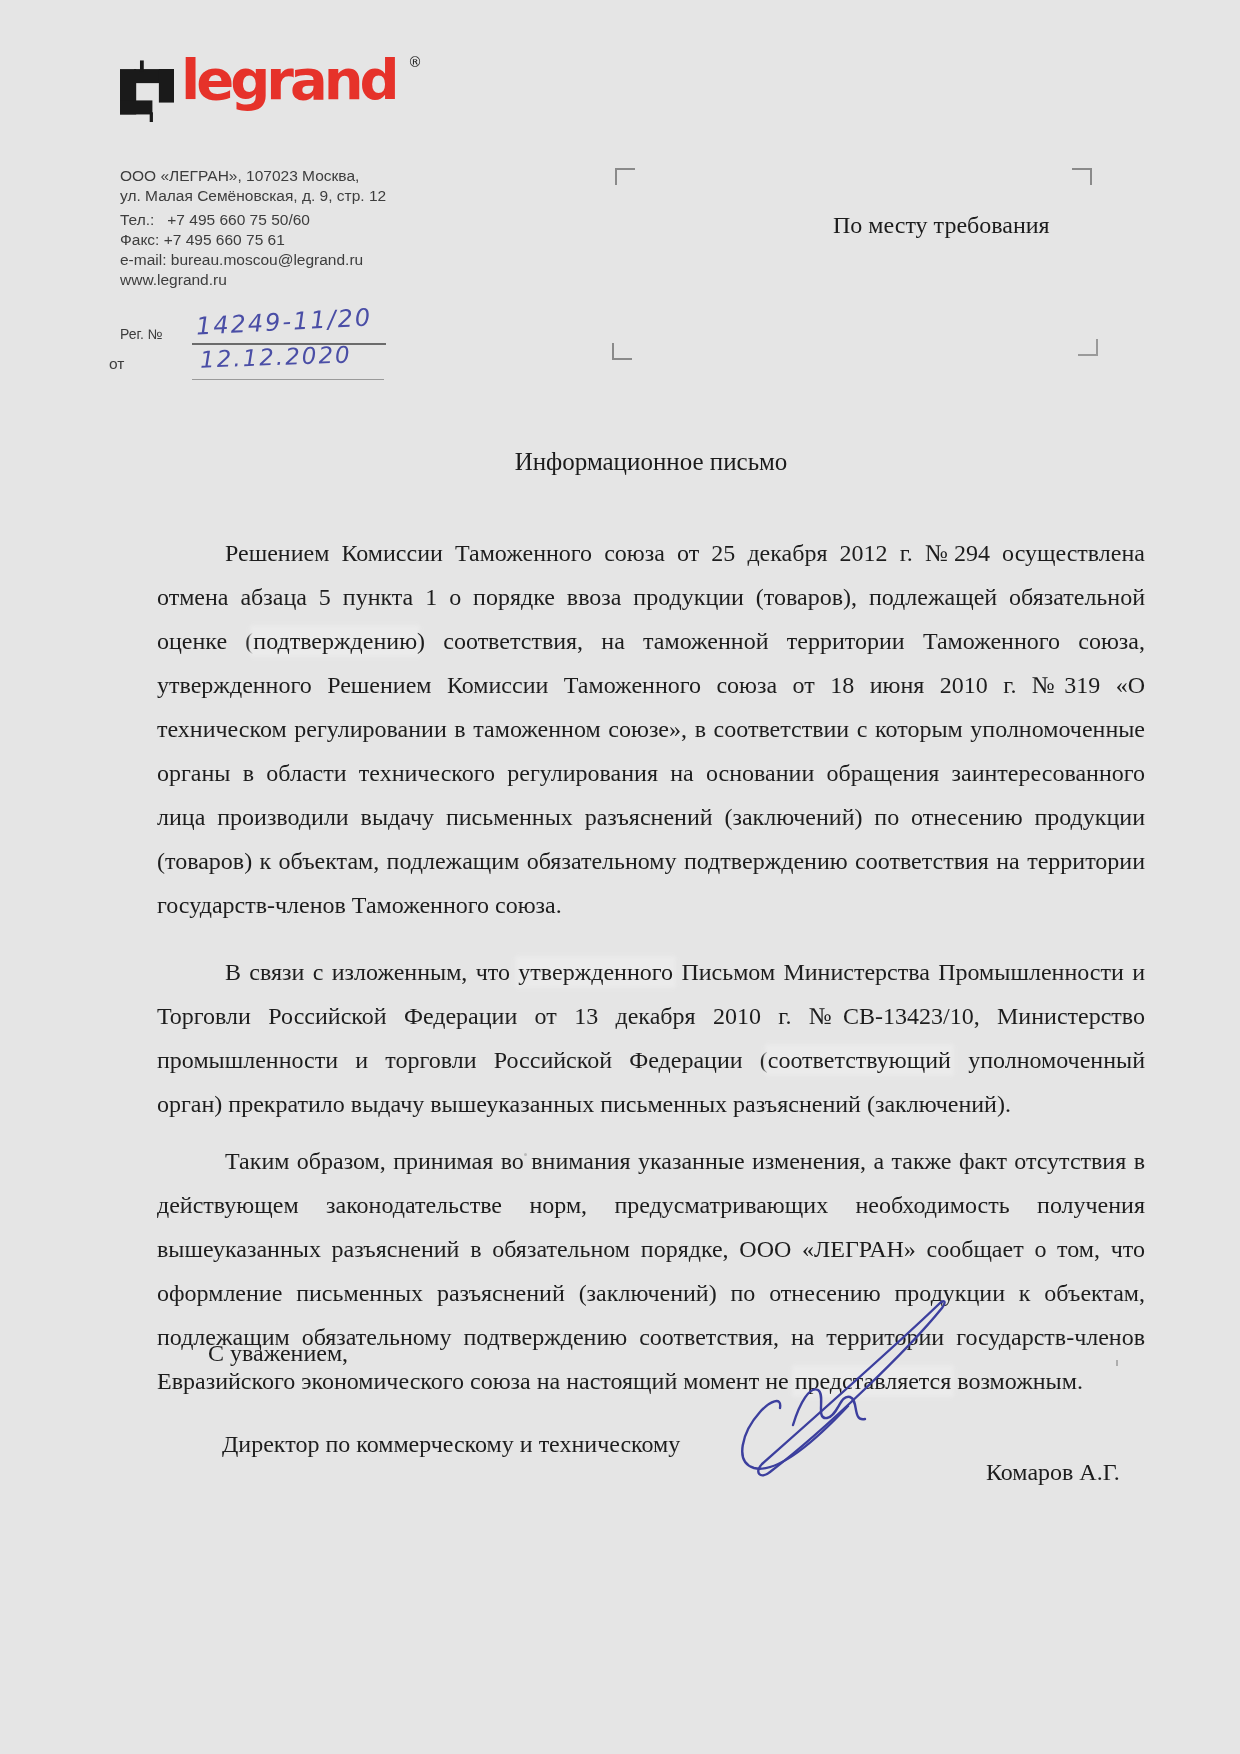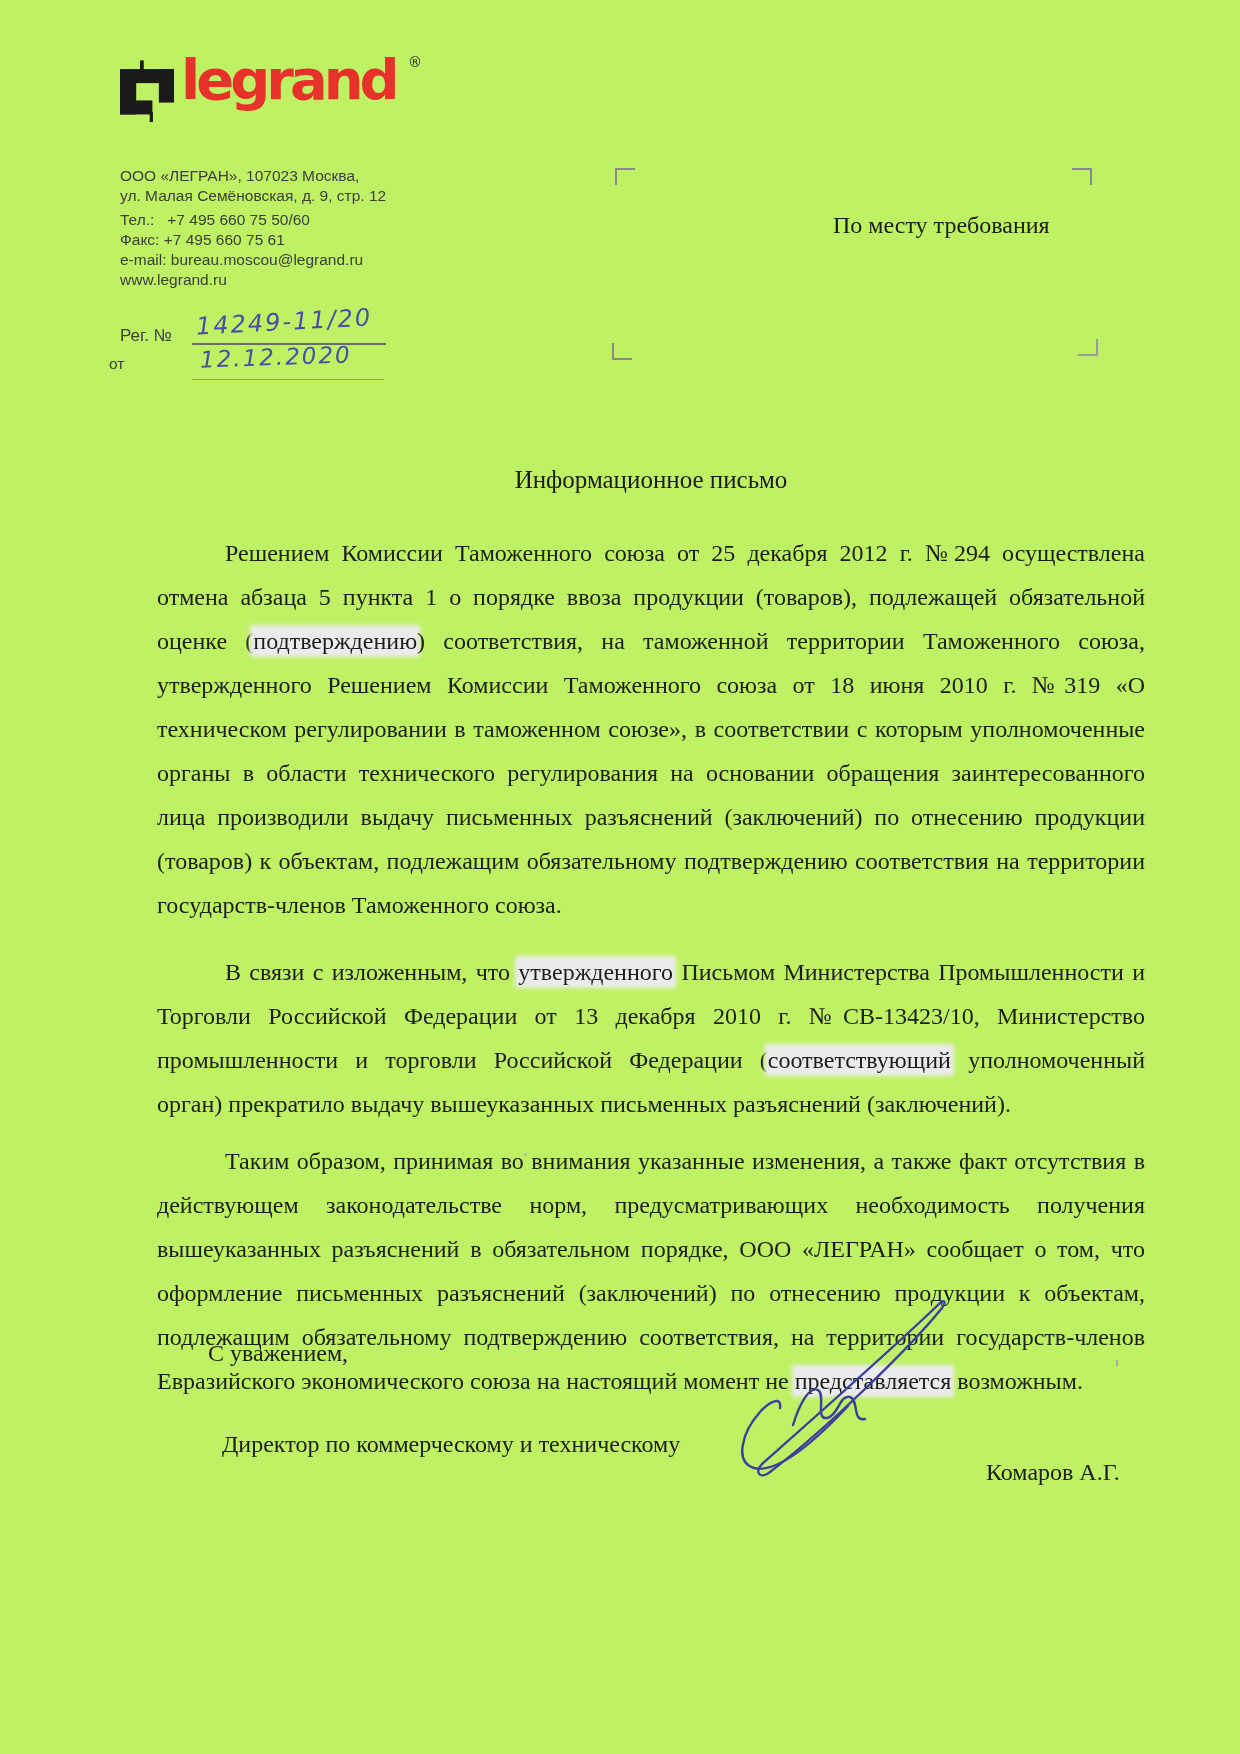--- a/index.html
+++ b/index.html
@@ -1,55 +1,55 @@
 <!DOCTYPE html>
 <html lang="ru"><head>
 <meta charset="utf-8">
 <style>
   html,body{margin:0;padding:0;background:#fff;}
-  .page{position:relative;width:1240px;height:1754px;background:#bef264;overflow:hidden;
+  .page{position:relative;width:1240px;height:1754px;background:#e5e5e5;overflow:hidden;
         font-family:"Liberation Serif", serif;color:#1d1d1d;}
 
   
   .logo-icon{position:absolute;left:120px;top:60px;width:54px;height:63px;}
   .logo-text{position:absolute;left:181px;top:52px;font-family:"DejaVu Sans",sans-serif;
              font-weight:700;font-size:56px;line-height:1;letter-spacing:-4px;color:#e6322a;}
   .logo-reg{position:absolute;left:408px;top:54px;font-family:"DejaVu Sans",sans-serif;
             font-size:14px;color:#222;}
 
   
   .addr{position:absolute;left:120px;top:166px;font-family:"Liberation Sans",sans-serif;
         font-size:15.5px;line-height:20px;color:#3d3d3d;}
   .addr .addr-line{white-space:pre;}
   .addr .addr-line.gap{margin-top:4px;}
 
   
   .reg-label{position:absolute;left:120px;top:326px;font-family:"Liberation Sans",sans-serif;
-             font-size:17px;color:#3d3d3d;}
+             font-size:14px;color:#3d3d3d;}
   .from-label{position:absolute;left:109px;top:355px;font-family:"Liberation Sans",sans-serif;
               font-size:15.5px;color:#3d3d3d;}
   .handwriting{font-family:"DejaVu Sans",sans-serif;font-style:italic;color:#4a4ea6;
                letter-spacing:2px;}
   .reg-value{position:absolute;left:196px;top:308px;font-size:24px;transform:rotate(-3deg);}
   .reg-date{position:absolute;left:200px;top:344px;font-size:23px;transform:rotate(-2deg);}
   .reg-line1{position:absolute;left:192px;top:343px;width:194px;height:2px;background:#6b6b6b;}
   .reg-line2{position:absolute;left:192px;top:379px;width:192px;height:1px;background:#9a9a9a;}
 
   
   .mark{position:absolute;width:18px;height:15px;}
   .mark.tl{left:615px;top:168px;border-top:2px solid #8a8a8a;border-left:2px solid #8a8a8a;}
   .mark.tr{left:1072px;top:168px;border-top:2px solid #8a8a8a;border-right:2px solid #8a8a8a;}
   .mark.bl{left:612px;top:343px;border-bottom:2px solid #8a8a8a;border-left:2px solid #8a8a8a;}
   .mark.br{left:1078px;top:339px;border-bottom:2px solid #9a9a9a;border-right:2px solid #9a9a9a;}
 
   
   .recipient{position:absolute;left:833px;top:212px;font-size:24px;color:#1c1c1c;text-align:center;}
 
   
-  .title{position:absolute;left:157px;top:466px;width:988px;text-align:center;
+  .title{position:absolute;left:157px;top:448px;width:988px;text-align:center;
          font-size:25px;color:#1b1b1b;}
   .body-text{position:absolute;left:157px;top:531px;width:988px;}
   .body-text p{margin:0;text-indent:68px;text-align:justify;font-size:24px;line-height:44px;
                color:#1d1d1d;}
   .body-text p.p1{margin-bottom:23px;}
   .body-text p.p2{margin-bottom:13px;}
   .smudge{background:#ebebeb;box-shadow:0 0 4px 3px #ebebeb;}
 
   
   .salutation{position:absolute;left:208px;top:1340px;font-size:24px;}

